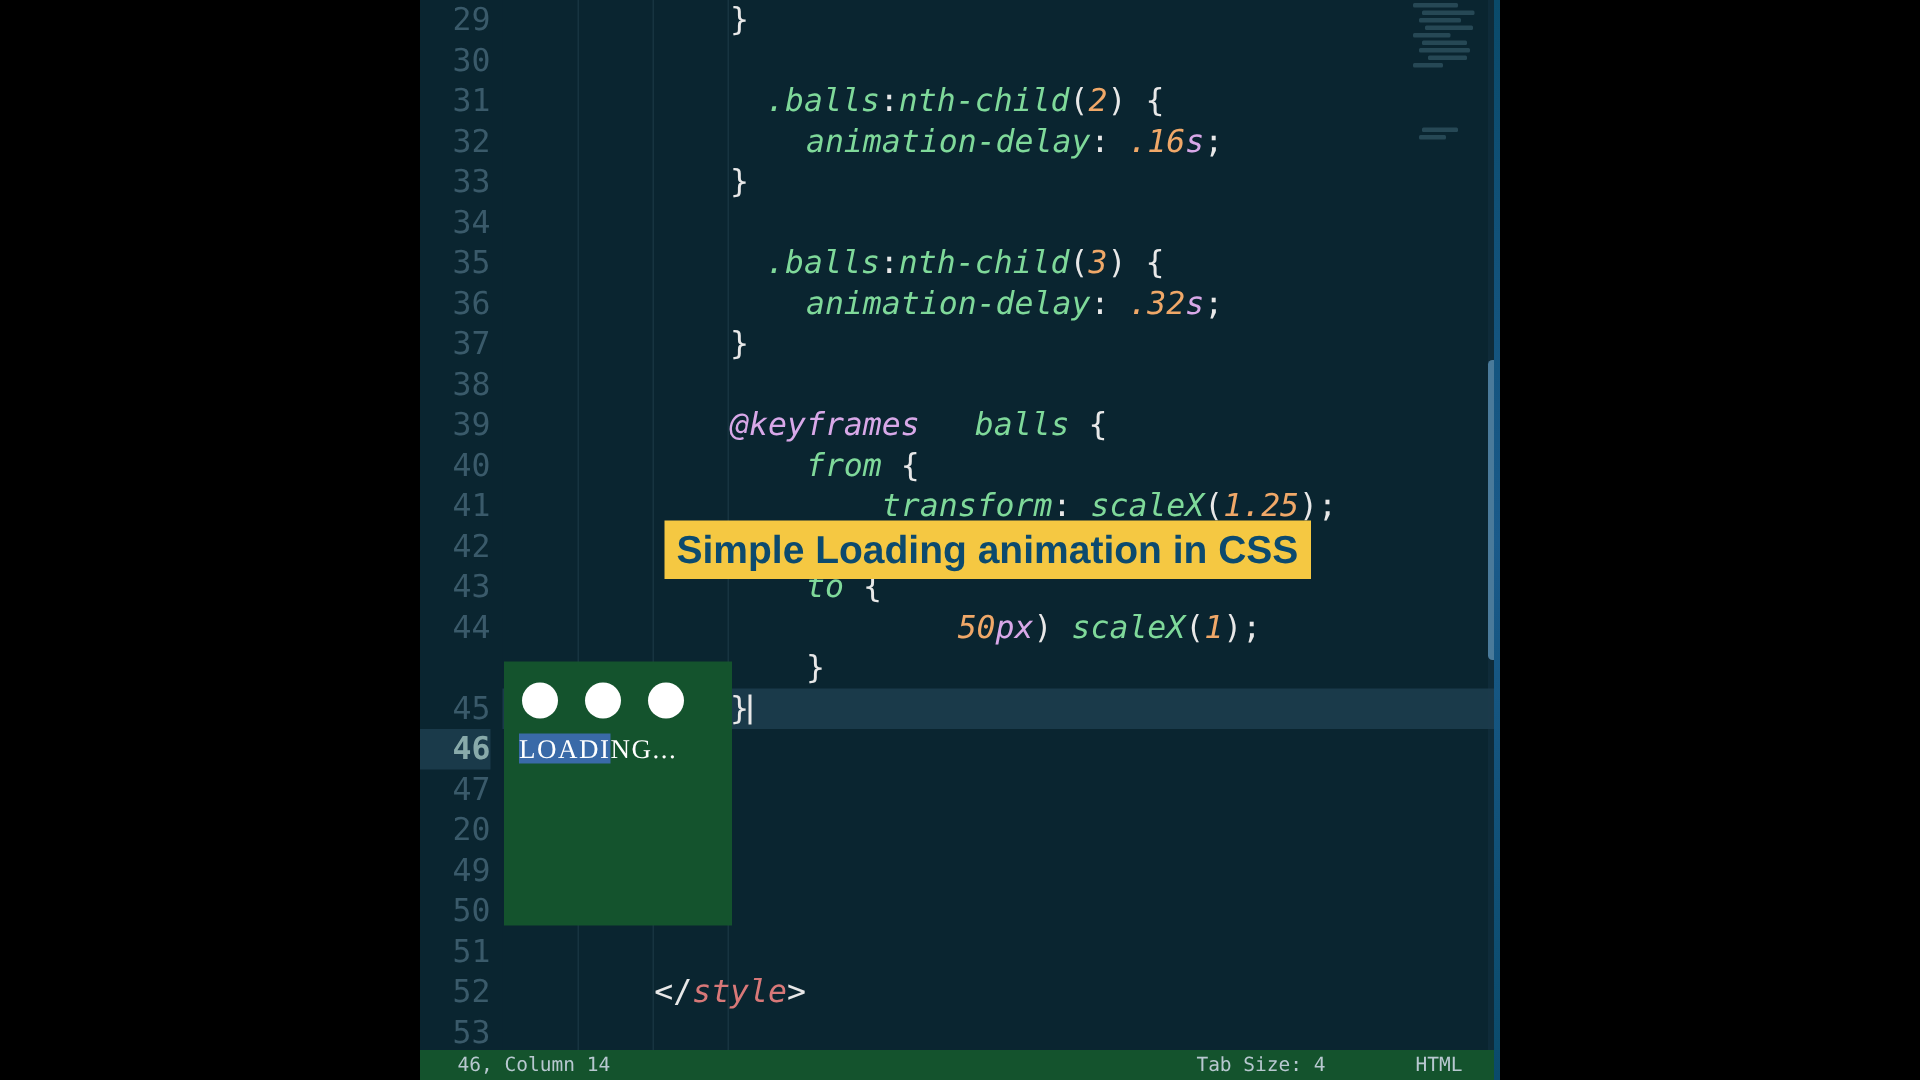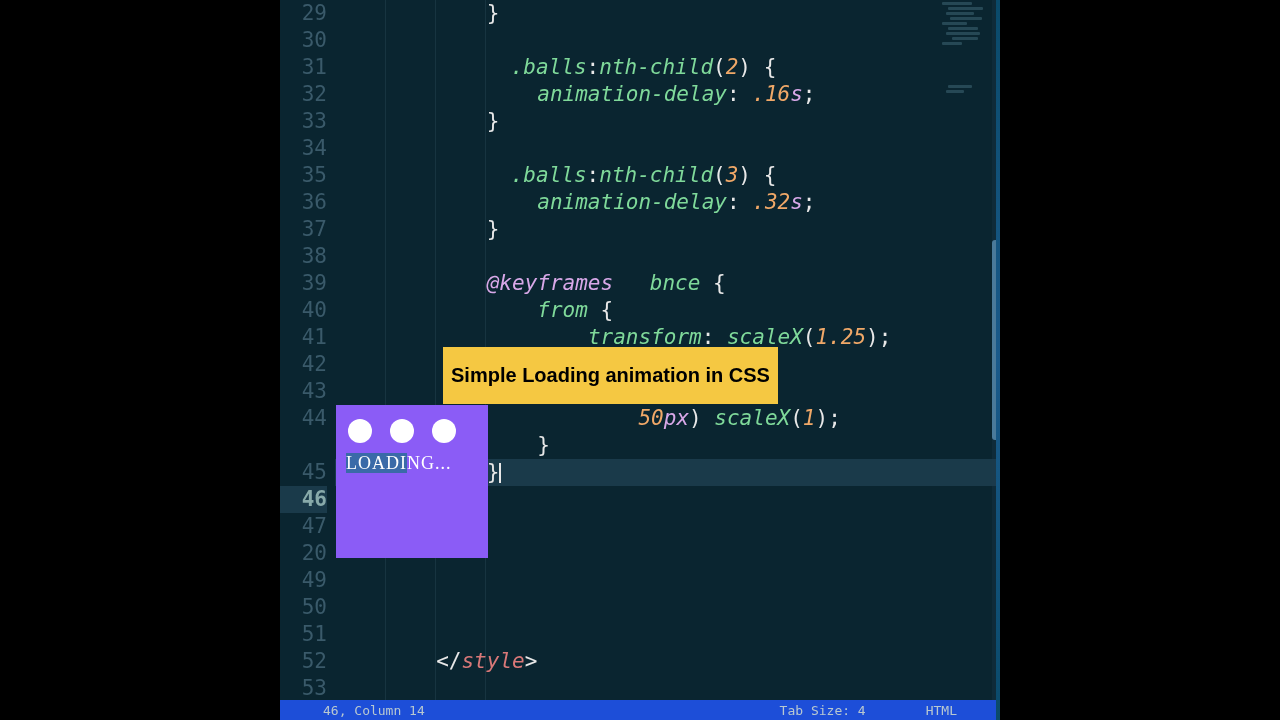--- a/index.html
+++ b/index.html
@@ -112,49 +112,49 @@
     height: 200px;
     background: #4a7a9a;
     border-radius: 3px;
   }
   .status-bar {
     position: absolute;
     bottom: 0;
     left: 0;
     right: 0;
     height: 20px;
-    background: #1d4ed8;
+    background: #14532d;
     color: #b8c8d0;
     font-size: 13px;
     display: flex;
     align-items: center;
-    padding: 0 28px;
+    padding: 0 10px;
   }
   .status-left { flex: 0 0 auto; margin-left: 15px; }
   .status-spacer { flex: 1; }
   .status-tab { margin-right: 60px; }
   .status-lang { margin-right: 15px; }
   .overlay-banner {
     position: absolute;
     left: 443px;
     top: 347px;
     background: #f5c842;
-    color: #000000;
+    color: #0c4a6e;
     font-family: Arial, sans-serif;
     font-weight: bold;
-    font-size: 20px;
-    padding: 17px 8px;
+    font-size: 26px;
+    padding: 4px 8px;
   }
   .preview-box {
     position: absolute;
     left: 336px;
-    top: 405px;
+    top: 441px;
     width: 152px;
-    height: 153px;
-    background: #8b5cf6;
+    height: 176px;
+    background: #14532d;
     padding: 14px 10px;
   }
   .preview-balls {
     display: flex;
     gap: 18px;
     margin-left: 2px;
   }
   .ball {
     width: 24px;
     height: 24px;
@@ -221,21 +221,21 @@
         <div class="line">            <span class="tok-punc">}</span></div>
         <div class="line">&nbsp;</div>
         <div class="line">            <span class="tok-sel">.balls</span><span class="tok-punc">:</span><span class="tok-func">nth-child</span><span class="tok-punc">(</span><span class="tok-num">2</span><span class="tok-punc">) {</span></div>
         <div class="line">                <span class="tok-prop">animation-delay</span><span class="tok-punc">: </span><span class="tok-num">.16</span><span class="tok-unit">s</span><span class="tok-punc">;</span></div>
         <div class="line">            <span class="tok-punc">}</span></div>
         <div class="line">&nbsp;</div>
         <div class="line">            <span class="tok-sel">.balls</span><span class="tok-punc">:</span><span class="tok-func">nth-child</span><span class="tok-punc">(</span><span class="tok-num">3</span><span class="tok-punc">) {</span></div>
         <div class="line">                <span class="tok-prop">animation-delay</span><span class="tok-punc">: </span><span class="tok-num">.32</span><span class="tok-unit">s</span><span class="tok-punc">;</span></div>
         <div class="line">            <span class="tok-punc">}</span></div>
         <div class="line">&nbsp;</div>
-        <div class="line">            <span class="tok-at">@keyframes</span> <span class="tok-sel">bnce</span> <span class="tok-punc">{</span></div>
+        <div class="line">            <span class="tok-at">@keyframes</span> <span class="tok-sel">balls</span> <span class="tok-punc">{</span></div>
         <div class="line">                <span class="tok-kw">from</span> <span class="tok-punc">{</span></div>
         <div class="line">                    <span class="tok-prop">transform</span><span class="tok-punc">: </span><span class="tok-func">scaleX</span><span class="tok-punc">(</span><span class="tok-num">1.25</span><span class="tok-punc">);</span></div>
         <div class="line">                <span class="tok-punc">}</span></div>
         <div class="line">                <span class="tok-kw">to</span> <span class="tok-punc">{</span></div>
         <div class="line">                        <span class="tok-num">50</span><span class="tok-unit">px</span><span class="tok-punc">) </span><span class="tok-func">scaleX</span><span class="tok-punc">(</span><span class="tok-num">1</span><span class="tok-punc">);</span></div>
         <div class="line">                <span class="tok-punc">}</span></div>
         <div class="line active">            <span class="tok-punc">}</span><span class="cursor"></span></div>
         <div class="line">&nbsp;</div>
         <div class="line">&nbsp;</div>
         <div class="line">&nbsp;</div>

